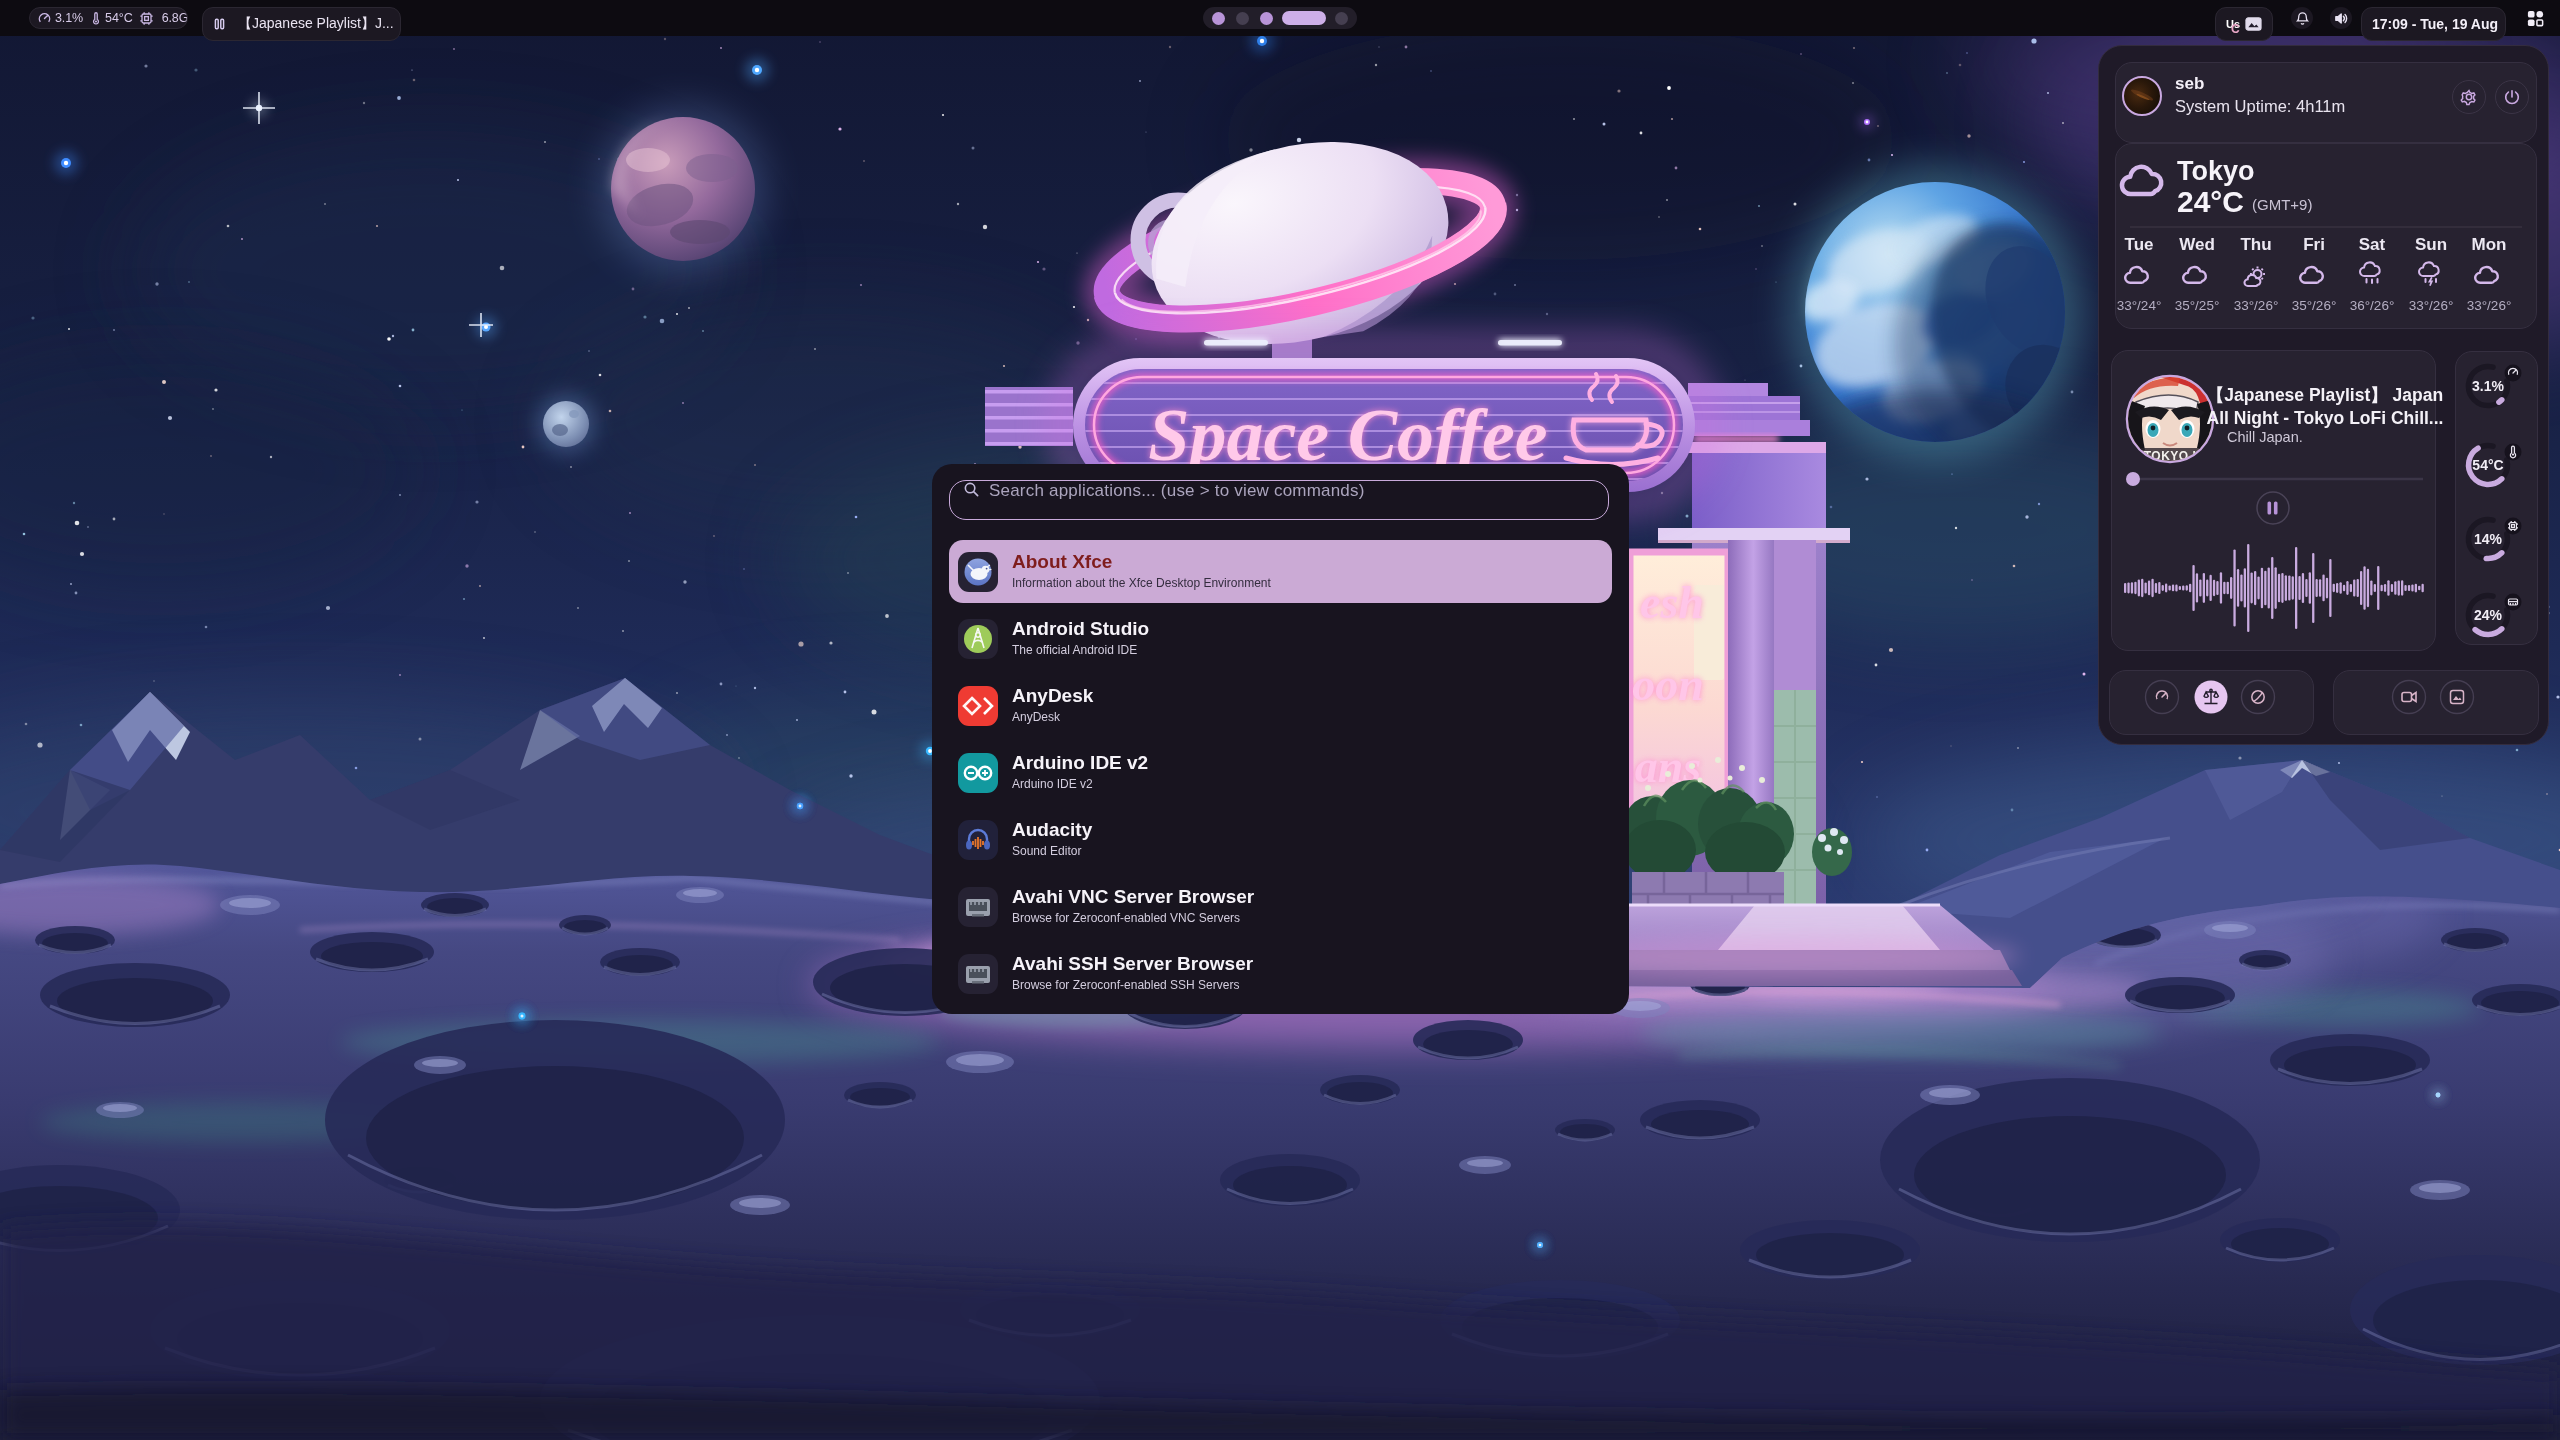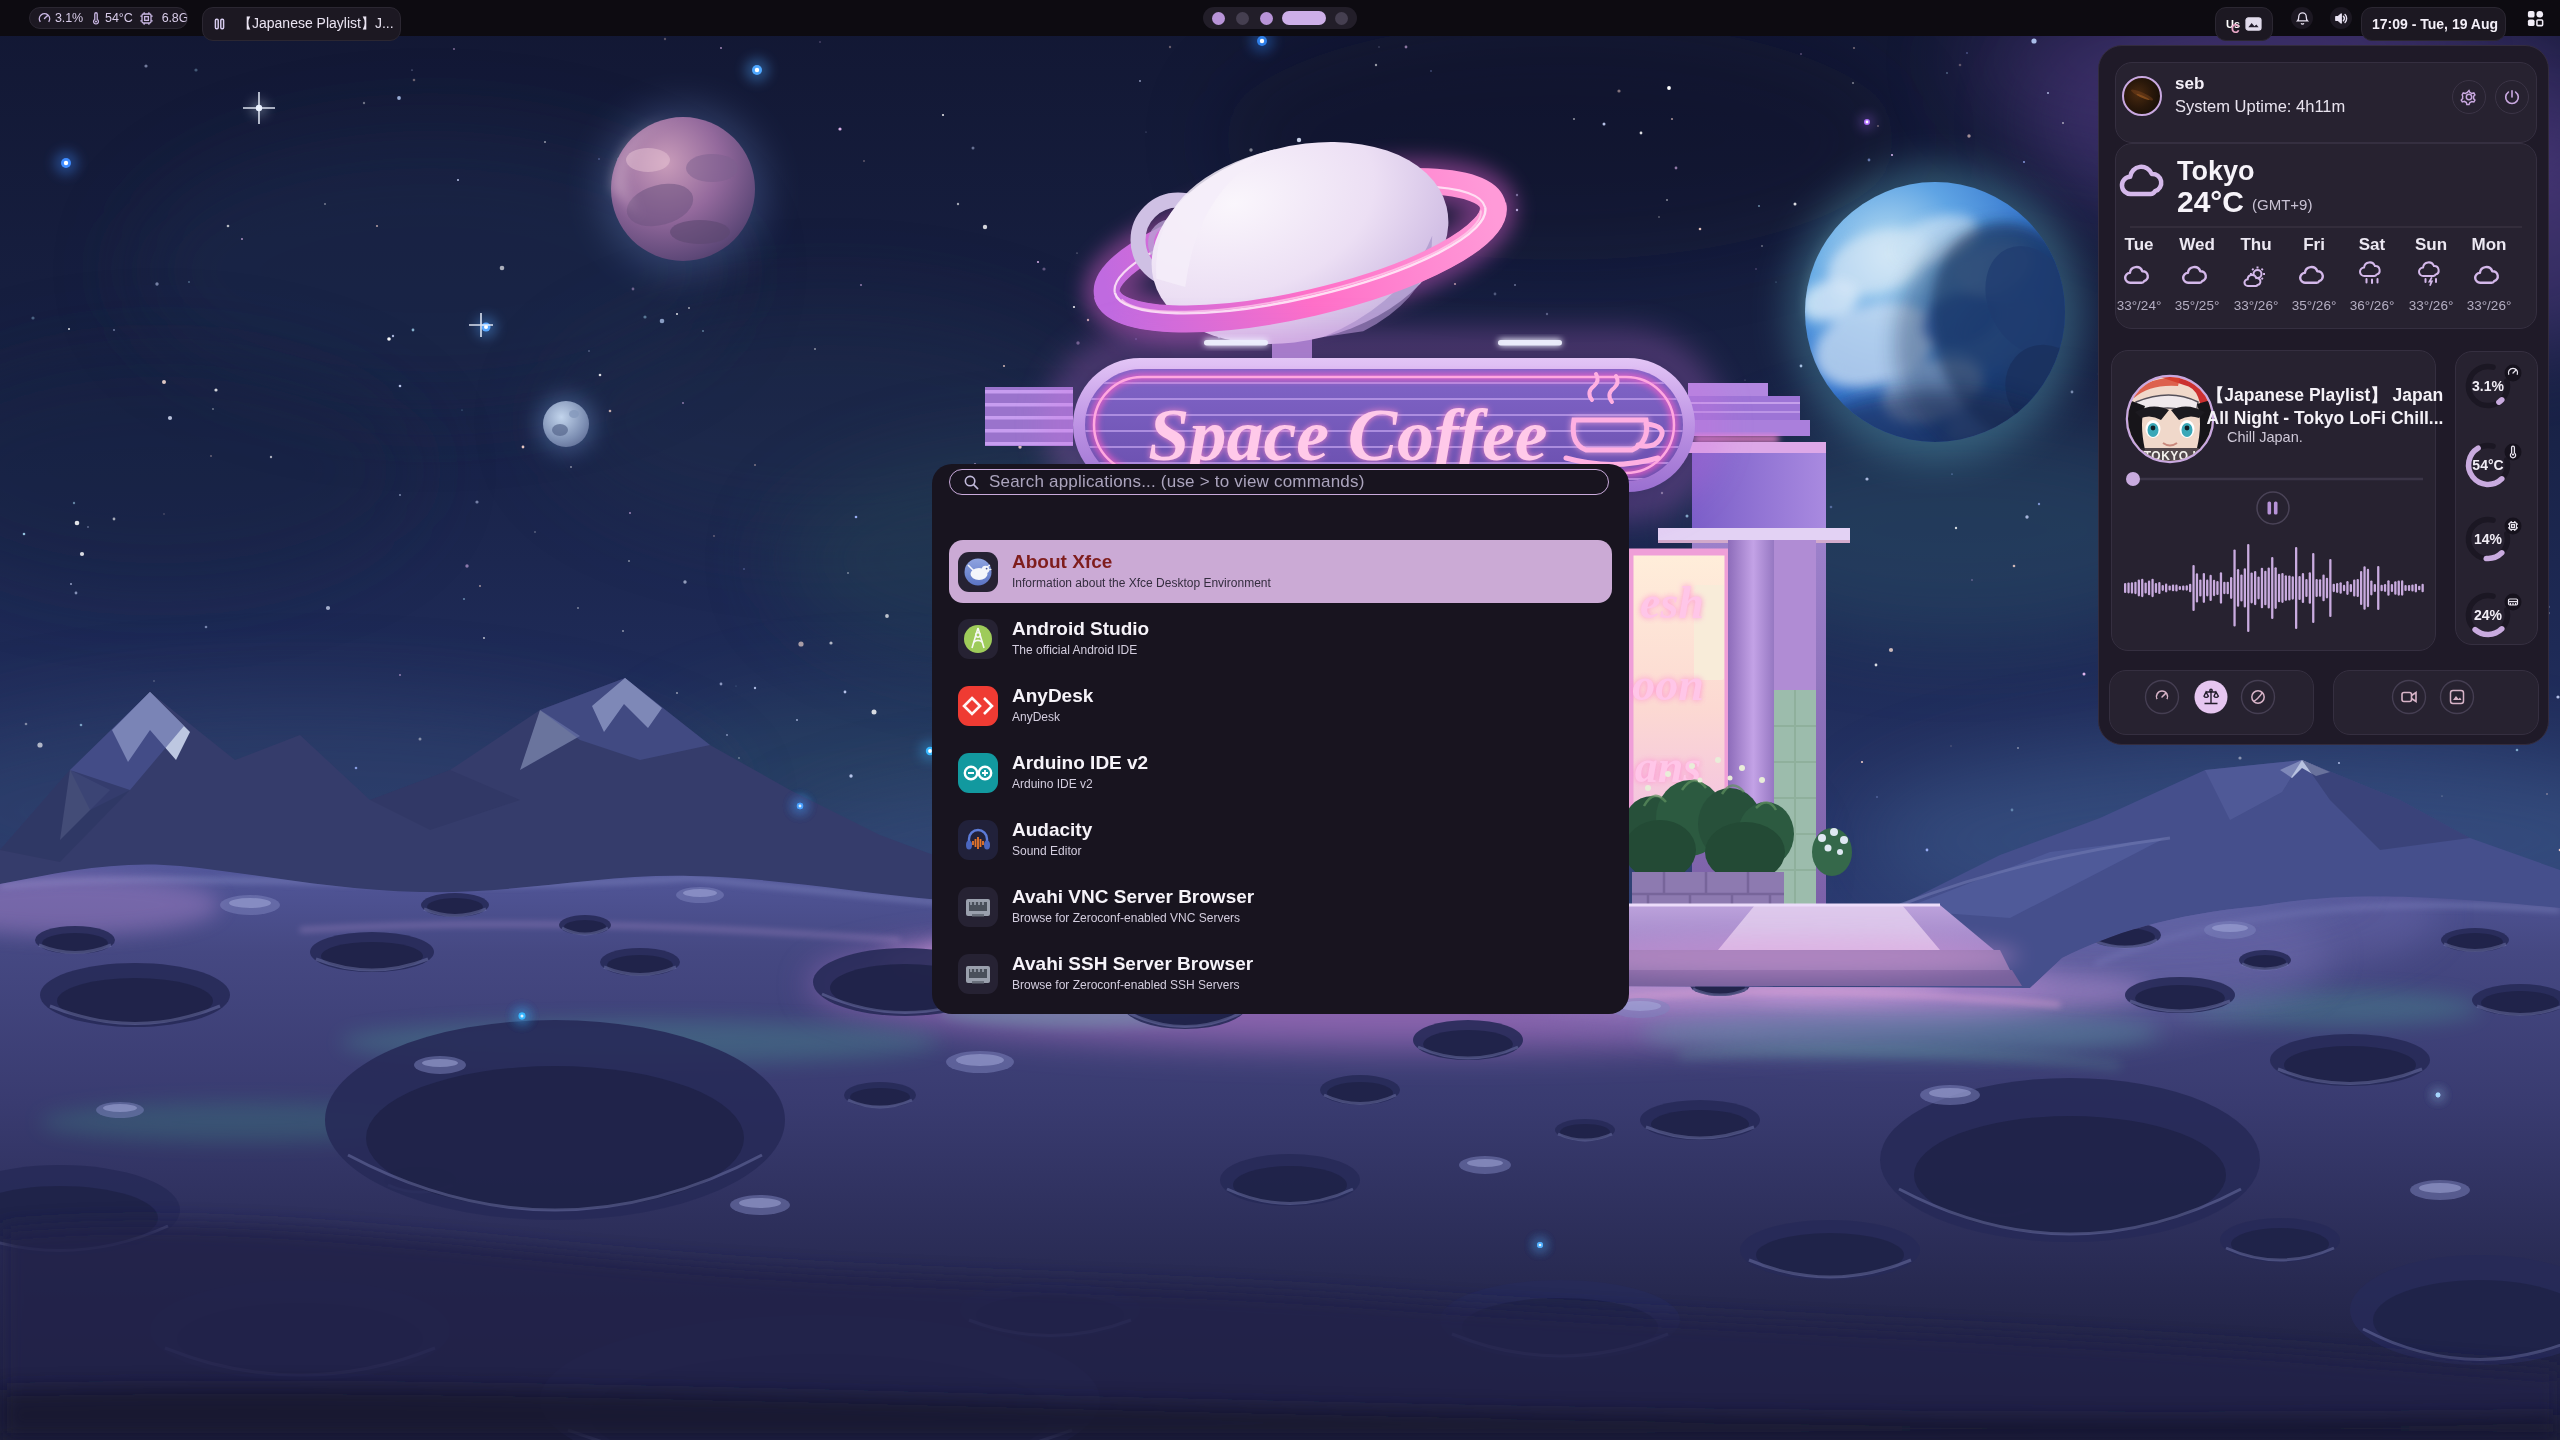--- a/index.html
+++ b/index.html
@@ -1006,21 +1006,21 @@
       <span style="color:#f3eff8;font-weight:bold;font-size:14px">17:09 - Tue, 19 Aug</span>
     </div>
  <div style="position:absolute;left:2526px;top:9px"><svg width="19" height="19" viewBox="0 0 20 20" fill="#f2eef8">
         <rect x="2" y="2" width="7" height="7" rx="2"></rect>
         <rect x="11" y="2" width="7" height="7" rx="3.5"></rect>
         <rect x="2" y="11" width="7" height="7" rx="2"></rect>
         <rect x="11.5" y="11.5" width="6" height="6" rx="1" fill="none" stroke="#f2eef8" stroke-width="1.6"></rect>
       </svg></div>
 </div>
 <div style="position:absolute;left:932px;top:464px;width:697px;height:550px;background:#18141f;border-radius:20px">
- <div style="position:absolute;left:17px;top:5px;width:660px;height:26px;border:1.5px solid #c9aadb;border-radius:17px;display:flex;align-items:center">
+ <div style="position:absolute;left:17px;top:16px;width:660px;height:40px;border:1.5px solid #c9aadb;border-radius:17px;display:flex;">
    <svg style="margin-left:13px" width="17" height="17" viewBox="0 0 18 18" fill="none" stroke="#c2badb" stroke-width="1.7">
         <circle cx="7.5" cy="7.5" r="5"></circle>
         <path d="M11.5 11.5 L15.5 15.5" stroke-linecap="round"></path>
       </svg>
    <span style="margin-left:9px;font-size:17px;color:#aba4bd;letter-spacing:0.2px">Search applications... (use &gt; to view commands)</span>
  </div>
  <div style="position:absolute;left:17px;top:76px;width:663px">
   <div class="litem" style="background:#cbaad5">
         <div class="aic" style="background:#262233">
           <svg width="40" height="40" viewBox="0 0 40 40">

